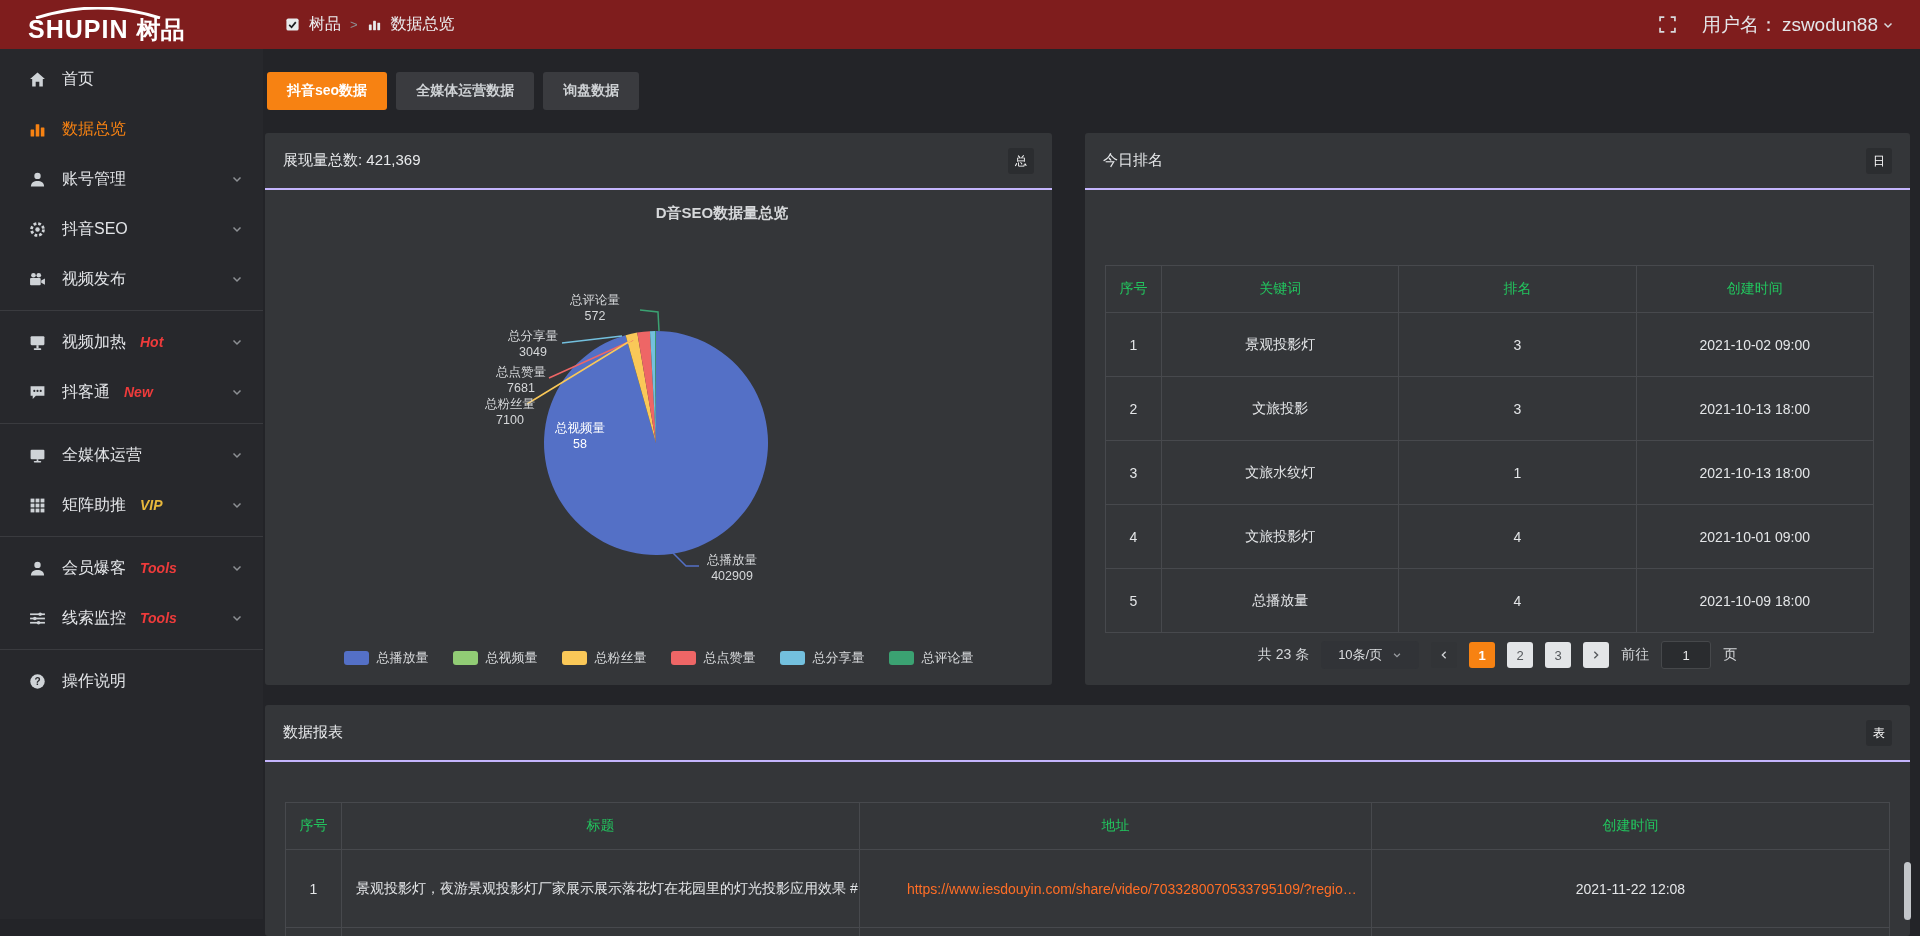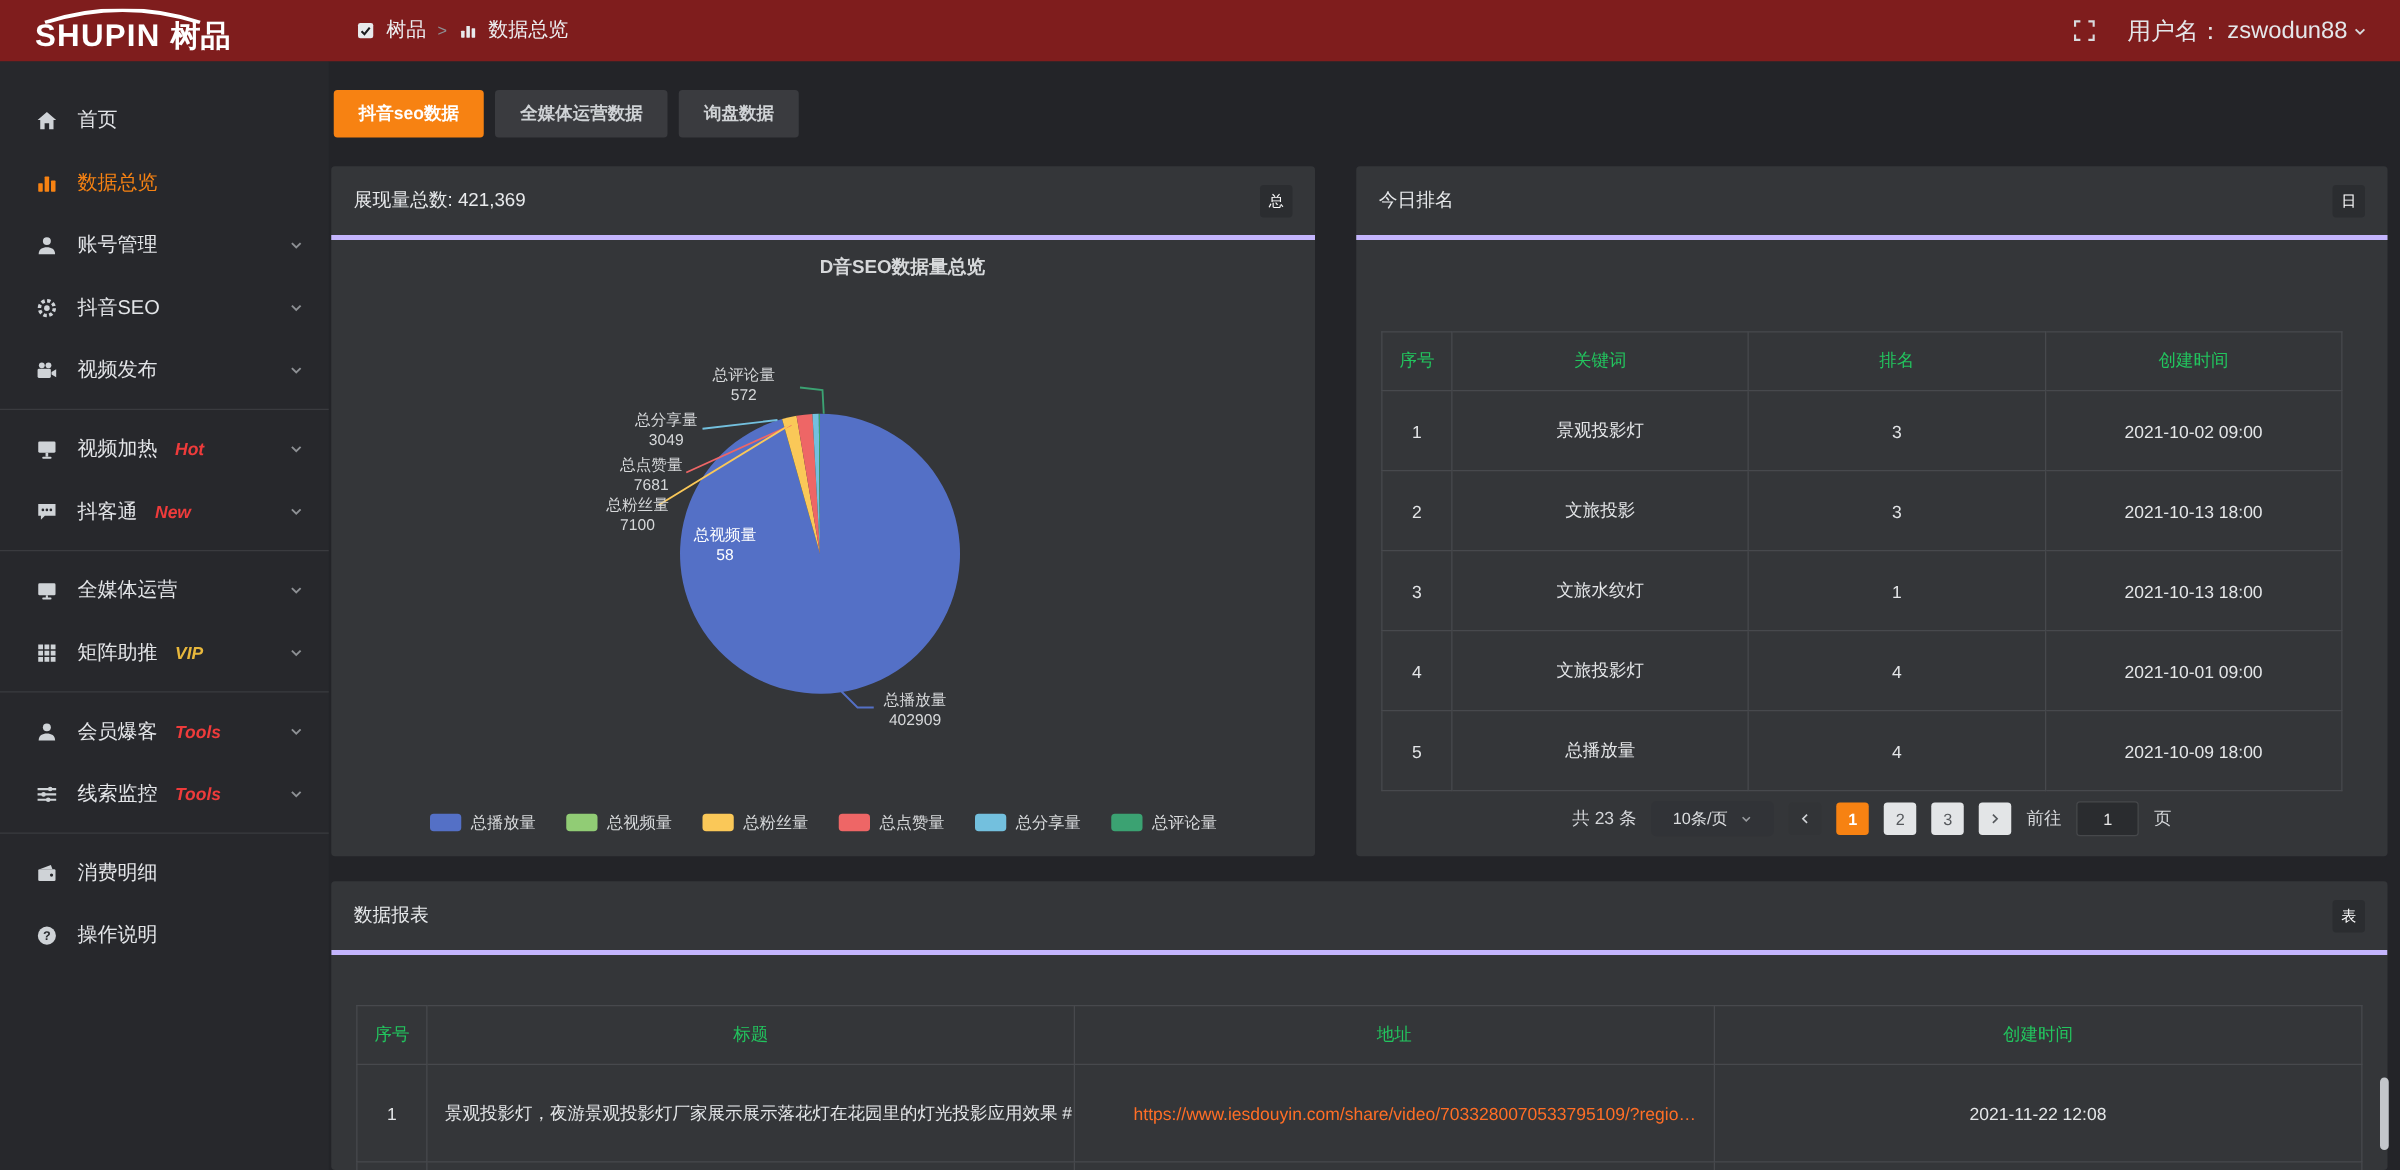--- a/index.html
+++ b/index.html
@@ -16,21 +16,21 @@
   .logo-row{display:flex;align-items:baseline;gap:8px;}
   .logo-en{font-size:25px;font-weight:bold;color:#fff;letter-spacing:1px;}
   .logo-cn{font-size:24px;font-weight:bold;color:#fff;}
   .breadcrumb{display:flex;align-items:center;gap:9px;margin-left:22px;font-size:16px;color:#eceef0;}
   .bc-sep{color:#8d9094;font-size:13px;}
   .bc-ic{display:flex;align-items:center;}
   .topbar-right{margin-left:auto;display:flex;align-items:center;gap:26px;padding-right:26px;font-size:19px;color:#e4e6e9;}
   .userbox{display:flex;align-items:center;gap:4px;cursor:pointer;}
 
   
-  .sidebar{position:absolute;left:0;top:49px;width:263px;height:887px;background:#27282c;
+  .sidebar{position:absolute;left:0;top:32px;width:263px;height:887px;background:#27282c;
            padding-top:22px;box-sizing:border-box;}
   .side-item{height:50px;display:flex;align-items:center;padding:0 20px 0 28px;cursor:pointer;
              color:#e3e5e8;font-size:16px;}
   .sicon{width:18px;height:18px;margin-right:16px;display:flex;align-items:center;justify-content:center;flex:none;}
   .slabel{white-space:nowrap;}
   .side-item.active .slabel{color:var(--accent,#f78212);}
   .sbadge{margin-left:14px;font-style:italic;font-weight:bold;font-size:14px;}
   .sbadge.red{color:var(--badge-red,#ee3b3b);}
   .sbadge.gold{color:var(--badge-gold,#e7b73c);}
   .schev{margin-left:auto;display:flex;color:#8d9094;}
@@ -38,21 +38,21 @@
 
   
   .tabs{position:absolute;left:267px;top:72px;display:flex;gap:9px;}
   .tab-btn{height:38px;padding:0 20px;border:none;border-radius:3px;font-size:14px;font-weight:600;
            background:#3a3b3f;color:#cfd2d5;cursor:pointer;font-family:inherit;}
   .tab-btn.active{background:var(--accent,#f78212);color:#fff;}
 
   
   .panel{position:absolute;background:#343639;border-radius:3px;}
   .panel-header{height:55px;display:flex;align-items:center;justify-content:space-between;
-                padding:0 18px;border-bottom:4px solid #c4b5fd;font-size:15px;color:#e8eaec;}
+                padding:0 18px;border-bottom:2px solid #c4b5fd;font-size:15px;color:#e8eaec;}
   .corner-btn{width:26px;height:26px;background:#2b2d30;border:none;border-radius:3px;color:#fff;
               font-size:12px;cursor:pointer;font-family:inherit;line-height:1;}
 
   .panel-overview{left:265px;top:133px;width:787px;height:552px;}
   .panel-ranking{left:1085px;top:133px;width:825px;height:552px;}
   .panel-report{left:265px;top:705px;width:1645px;height:231px;overflow:hidden;}
 
   
   .chart-area{position:absolute;left:0;top:55px;right:0;bottom:0;}
   .chart-title{position:absolute;left:457px;top:16px;transform:translateX(-50%);
@@ -312,30 +312,20 @@
         </span>
       <span class="slabel">线索监控</span>
       <span class="sbadge red">Tools</span>
       <span class="schev">
           <svg width="12" height="12" viewBox="0 0 12 12" fill="none" stroke="#8d9094" stroke-width="1.5">
             <path d="M2.5 4.5 L6 8 L9.5 4.5"></path>
           </svg>
         </span>
     </div>
     <div class="sdivider"></div>
-    <div class="side-item">
-      <span class="sicon">
-          <svg width="17" height="17" viewBox="0 0 16 16" fill="#cfd3d7">
-            <path d="M2.5 5 L11 1.8 L12.2 5 Z"></path>
-            <rect x="1.5" y="5" width="13" height="9" rx="1"></rect>
-            <circle cx="11.5" cy="9.5" r="1.2" fill="#27282c"></circle>
-          </svg>
-        </span>
-      <span class="slabel">消费明细</span>
-    </div>
     <div class="side-item">
       <span class="sicon">
           <svg width="17" height="17" viewBox="0 0 16 16">
             <circle cx="8" cy="8" r="6.8" fill="#cfd3d7"></circle>
             <text x="8" y="11.4" text-anchor="middle" font-size="9.5" font-weight="bold" fill="#27282c">?</text>
           </svg>
         </span>
       <span class="slabel">操作说明</span>
     </div>
   </aside>

